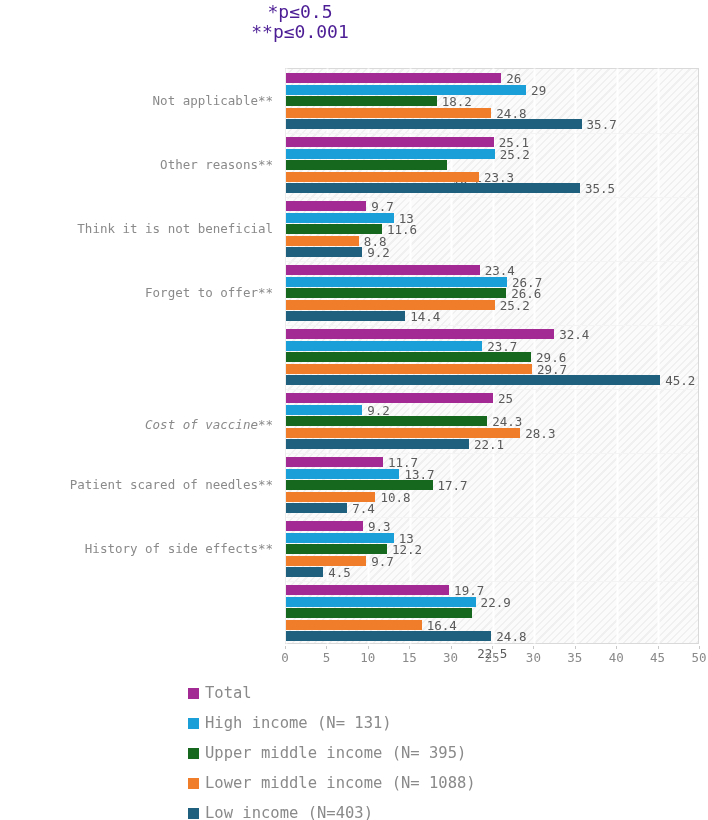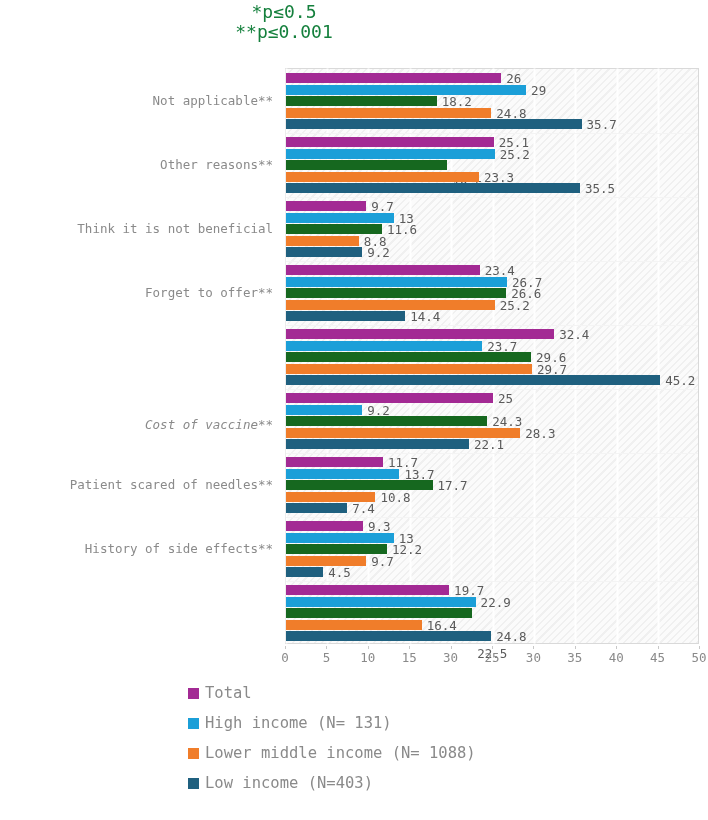--- a/index.html
+++ b/index.html
@@ -11,25 +11,25 @@
     width: 708px;
     height: 820px;
     position: relative;
     font-family: "DejaVu Sans Mono", "Liberation Mono", monospace;
     overflow: hidden;
   }
 
   
   #sig-note {
     position: absolute;
-    left: 0;
+    left: 16px;
     top: 2px;
     width: 568px;
     text-align: center;
-    color: #15803d;
+    color: #4c1d95;
     line-height: 1.12;
     pointer-events: none;
   }
   #sig-note .sig-line {
     font-size: 18px;
     letter-spacing: 0px;
     white-space: pre;
   }
 
   
@@ -318,20 +318,24 @@
   <div id="legend">
       <div class="legend-row">
         <span class="legend-swatch" style="background: rgb(163, 42, 148);"></span>
         <span class="legend-label">Total</span>
       </div>
       <div class="legend-row">
         <span class="legend-swatch" style="background: rgb(27, 159, 216);"></span>
         <span class="legend-label">High income (N= 131)</span>
       </div>
       <div class="legend-row">
+        <span class="legend-swatch" style="background: rgb(22, 104, 31);"></span>
+        <span class="legend-label">Upper middle income (N= 395)</span>
+      </div>
+      <div class="legend-row">
         <span class="legend-swatch" style="background: rgb(240, 125, 42);"></span>
         <span class="legend-label">Lower middle income (N= 1088)</span>
       </div>
       <div class="legend-row">
         <span class="legend-swatch" style="background: rgb(31, 96, 127);"></span>
         <span class="legend-label">Low income (N=403)</span>
       </div>
     </div>
 
 </div>

